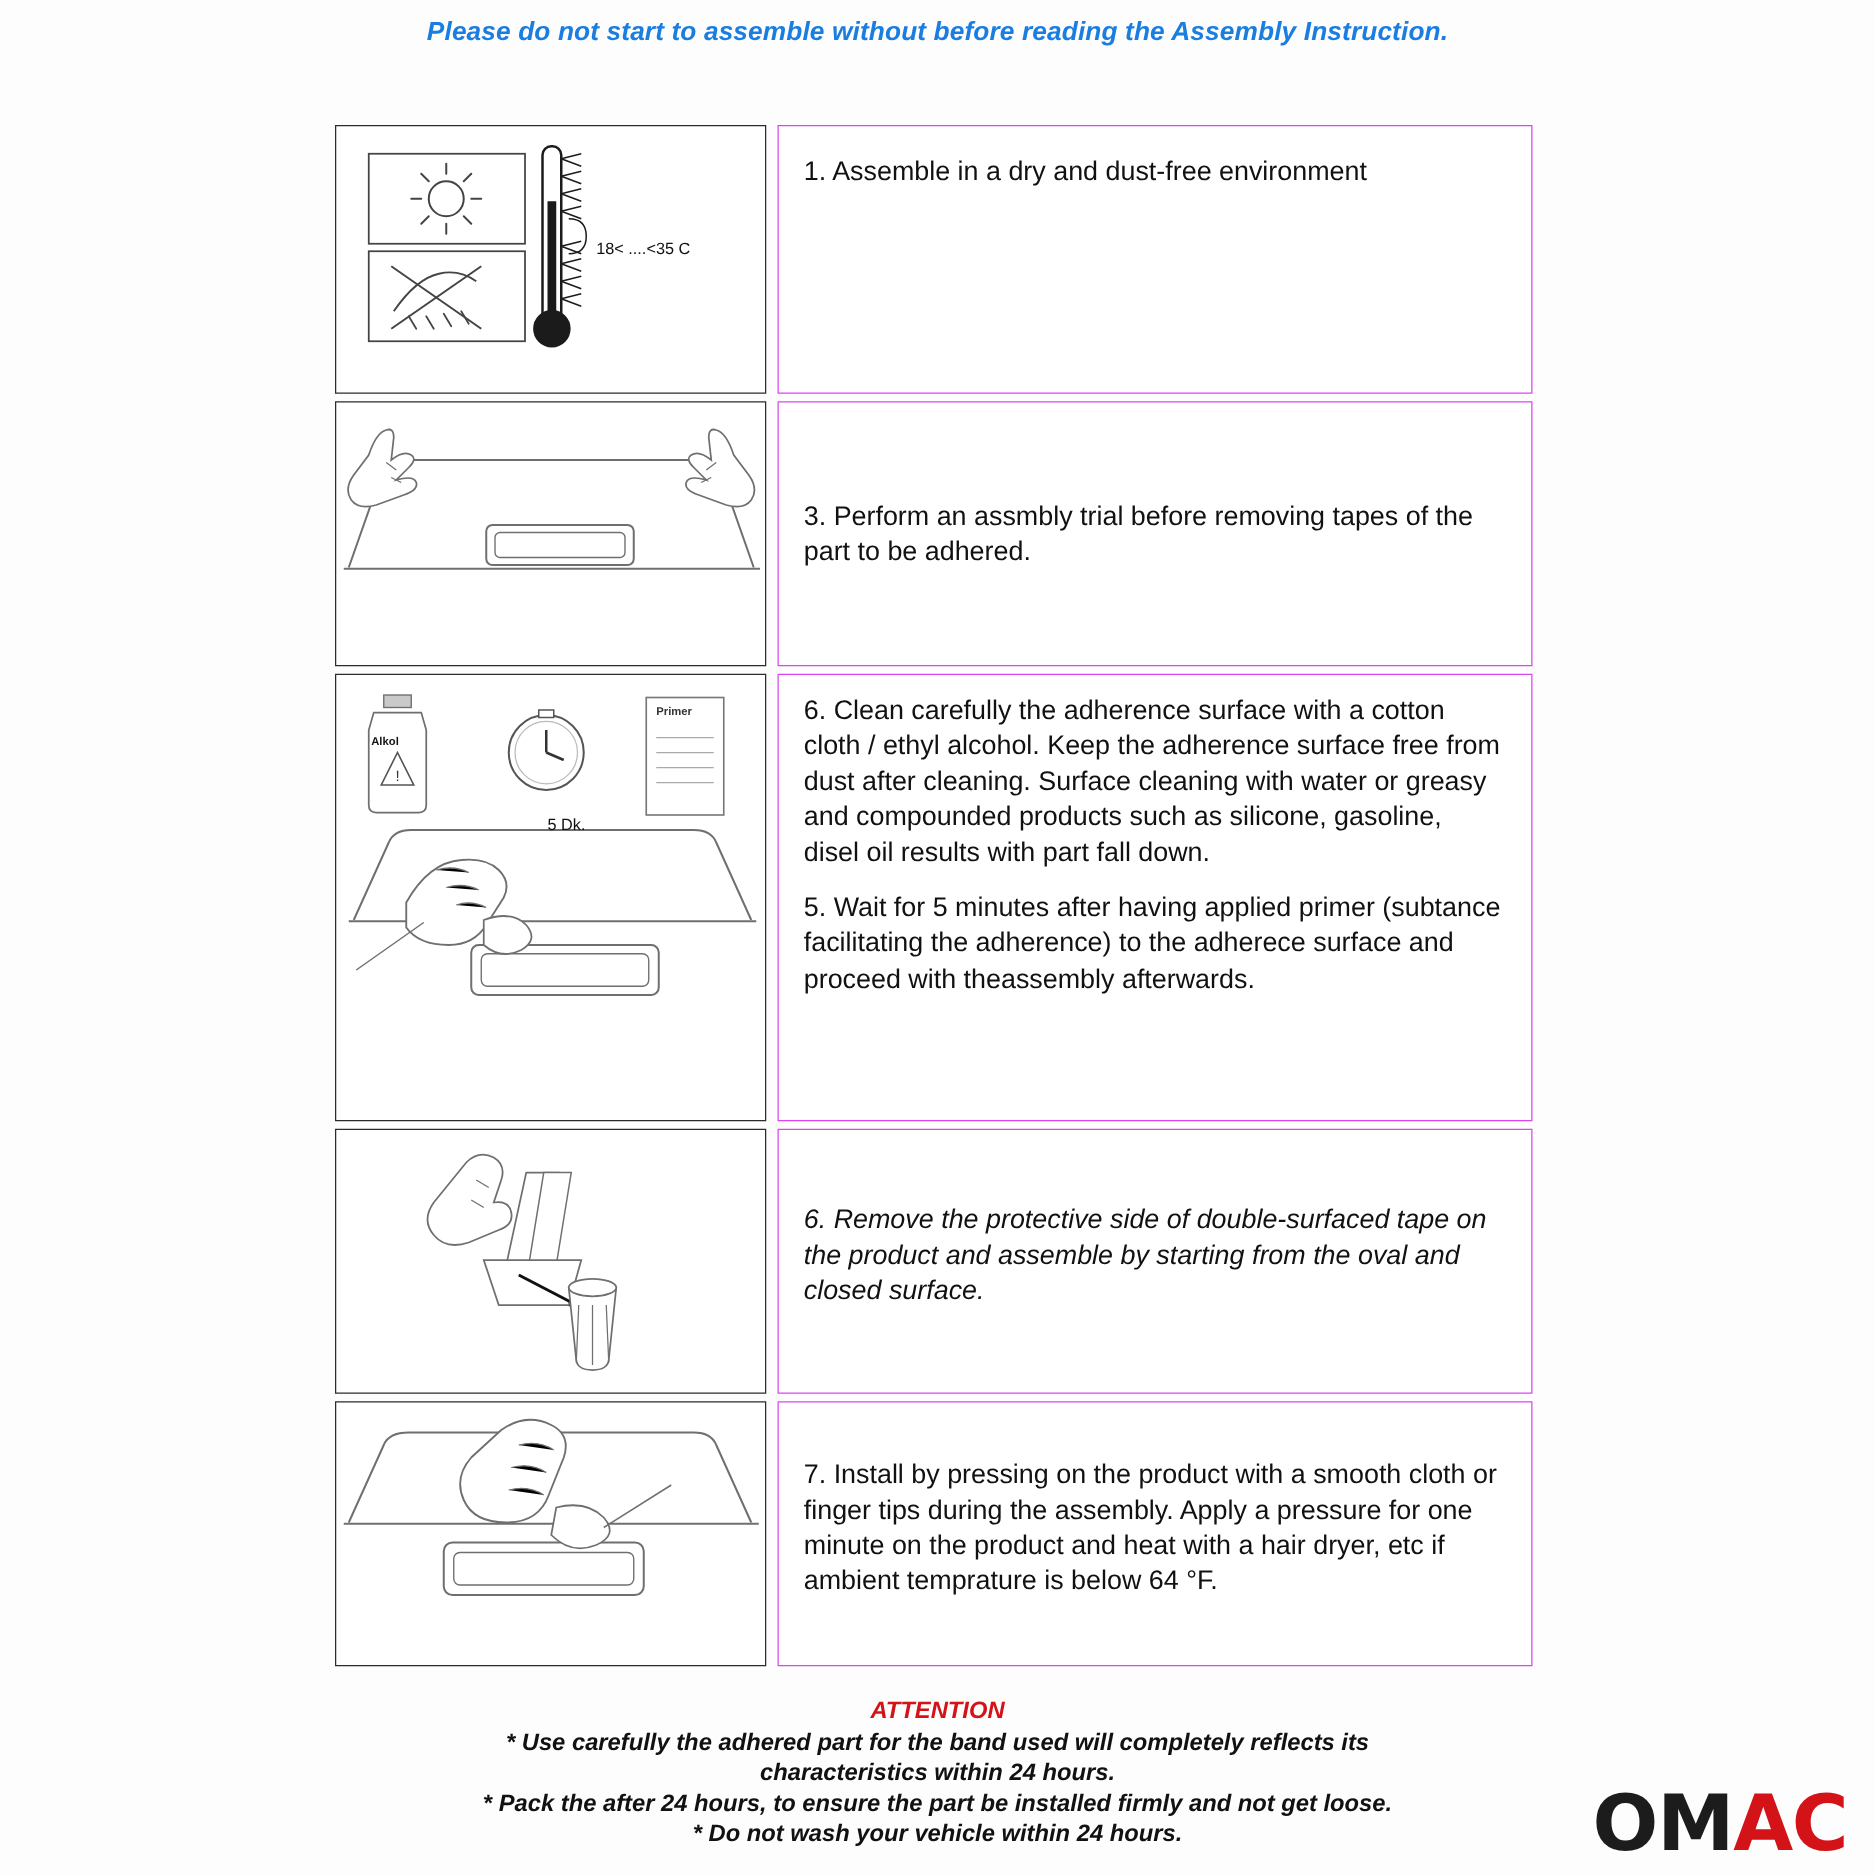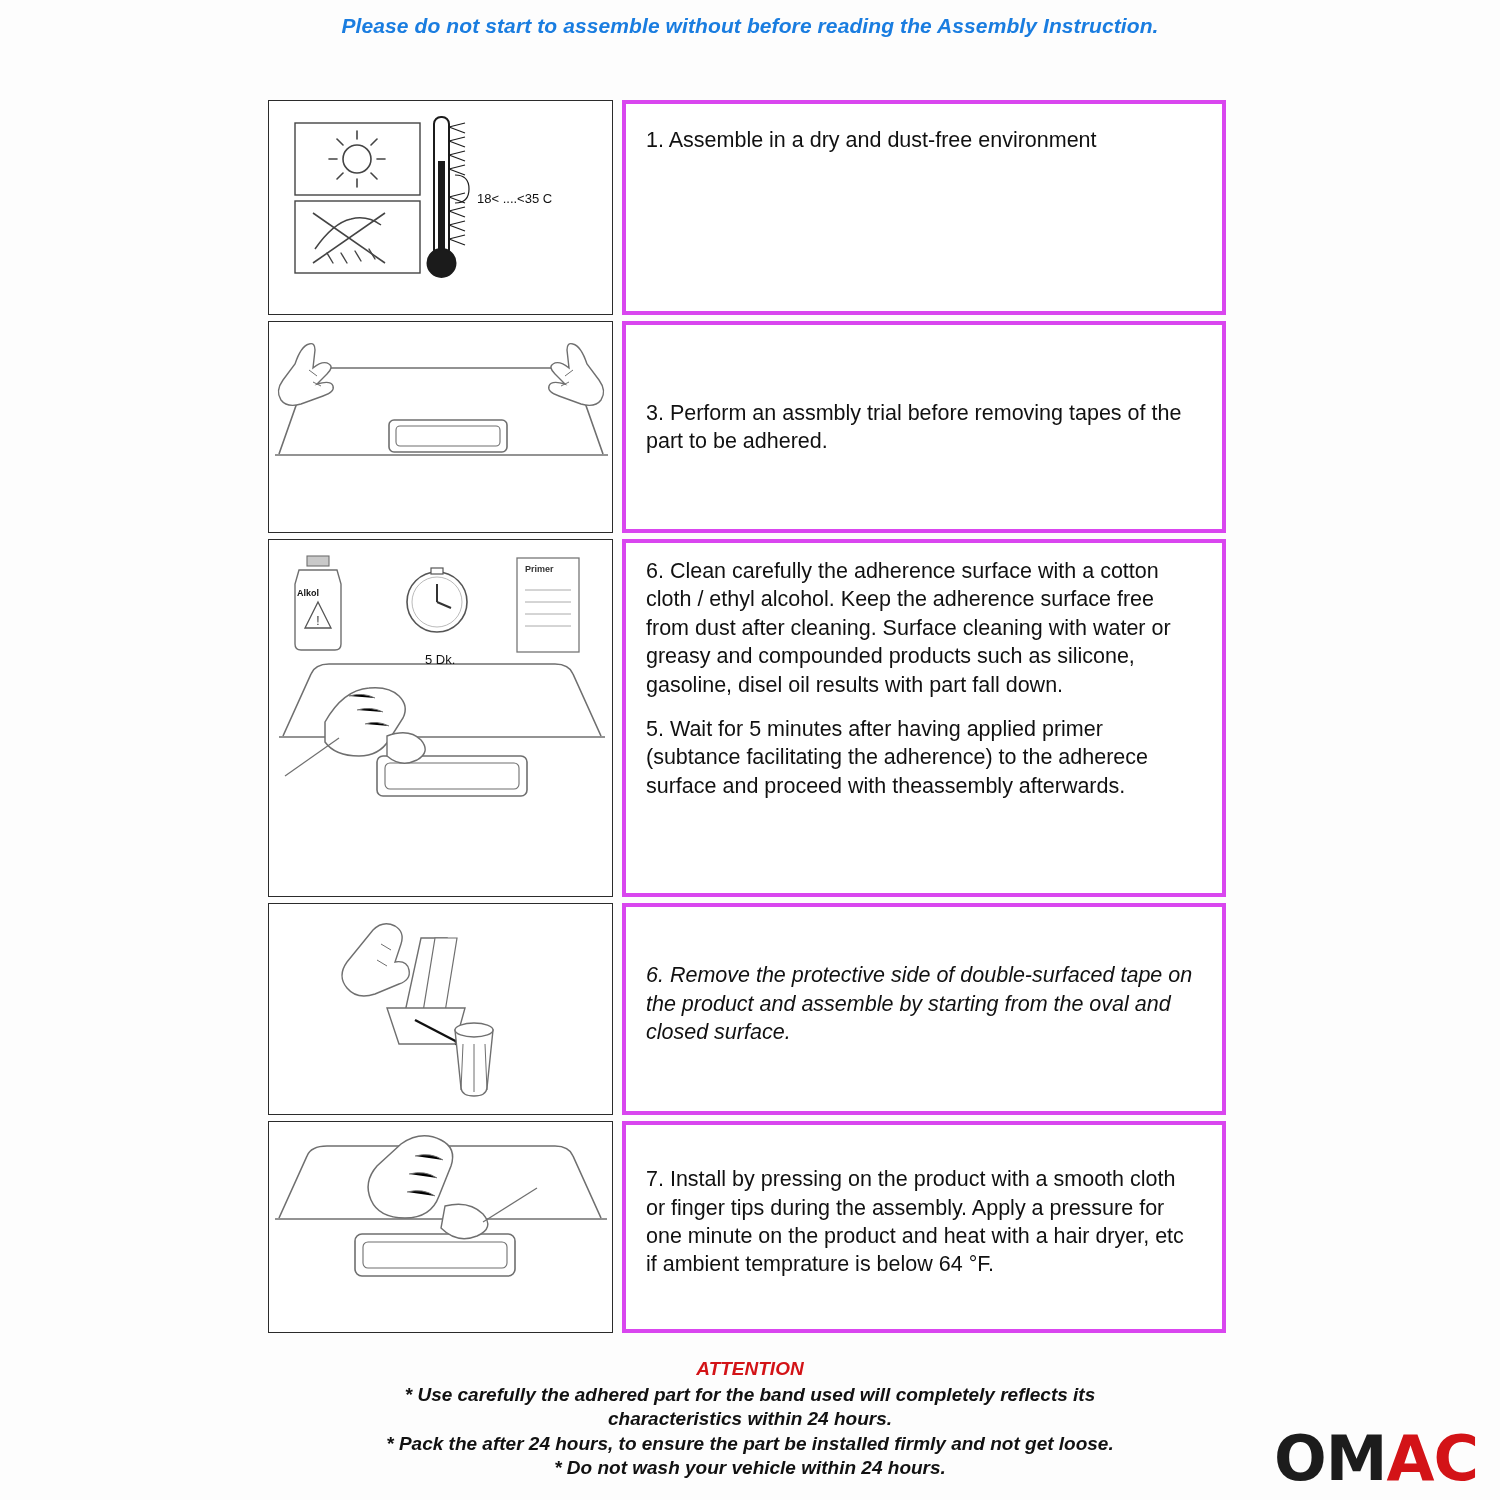--- a/index.html
+++ b/index.html
@@ -57,21 +57,21 @@
     width: 345px;
     border: 1px solid #2b2b2b;
     box-sizing: border-box;
     position: relative;
     background: #fff;
     flex: none;
   }
   .cell-txt {
     flex: 1;
     margin-left: 9px;
-    border: 4px solid #d946ef;
+    border: 1px solid #d946ef;
     box-sizing: border-box;
     background: #fff;
     padding: 18px 22px 10px 20px;
     font-size: 21.5px;
     line-height: 1.32;
     color: #111;
   }
   .cell-txt p {
     margin: 0 0 16px 0;
   }
@@ -245,21 +245,21 @@
             <line x1="10" y1="197" x2="336" y2="197" stroke="#6f6f6f" stroke-width="1.6"></line>
             <rect x="108" y="216" width="150" height="40" rx="6" fill="#fff" stroke="#6f6f6f" stroke-width="1.6"></rect>
             <rect x="116" y="223" width="134" height="26" rx="5" fill="#fff" stroke="#6f6f6f" stroke-width="1.1"></rect>
 
             <path d="M56 182 q18 -32 44 -34 q20 -2 30 8 q10 10 4 22 l-14 22 q-10 16 -30 16 q-24 0 -34 -14 z" fill="#fff" stroke="#6f6f6f" stroke-width="1.5"></path>
             <path d="M80 156 q14 -4 26 2 M88 170 q14 -4 26 2 M96 184 q12 -4 24 2" stroke="#6f6f6f" stroke-width="1"></path>
             <path d="M118 196 q22 -8 34 4 q10 12 -4 20 q-16 8 -30 -4 z" fill="#fff" stroke="#6f6f6f" stroke-width="1.4"></path>
             <line x1="16" y1="236" x2="70" y2="198" stroke="#6f6f6f" stroke-width="1.2"></line>
           </svg>
         </div>
-        <div style="position:absolute; left:156px; top:112px; font-size:13px; color:#111;">5 Dk.</div>
+        <div style="position:absolute; left:169px; top:112px; font-size:13px; color:#111;">5 Dk.</div>
         <div style="position:absolute; left:28px; top:48px; font-size:9px; font-weight:bold; color:#111;">Alkol</div>
         <div style="position:absolute; left:256px; top:24px; font-size:9px; font-weight:bold; color:#333;text-align:right;">Primer</div>
       </div>
       <div class="cell-txt r3-txt">
         <p>6. Clean carefully the adherence surface with a cotton cloth / ethyl alcohol. Keep the adherence surface free from dust after cleaning. Surface cleaning with water or greasy and compounded products such as silicone, gasoline, disel oil results with part fall down.</p>
         <p>5. Wait for 5 minutes after having applied primer (subtance facilitating the adherence) to the adherece surface and proceed with theassembly afterwards.</p>
       </div>
     </div>
 
     <div class="row r4">

